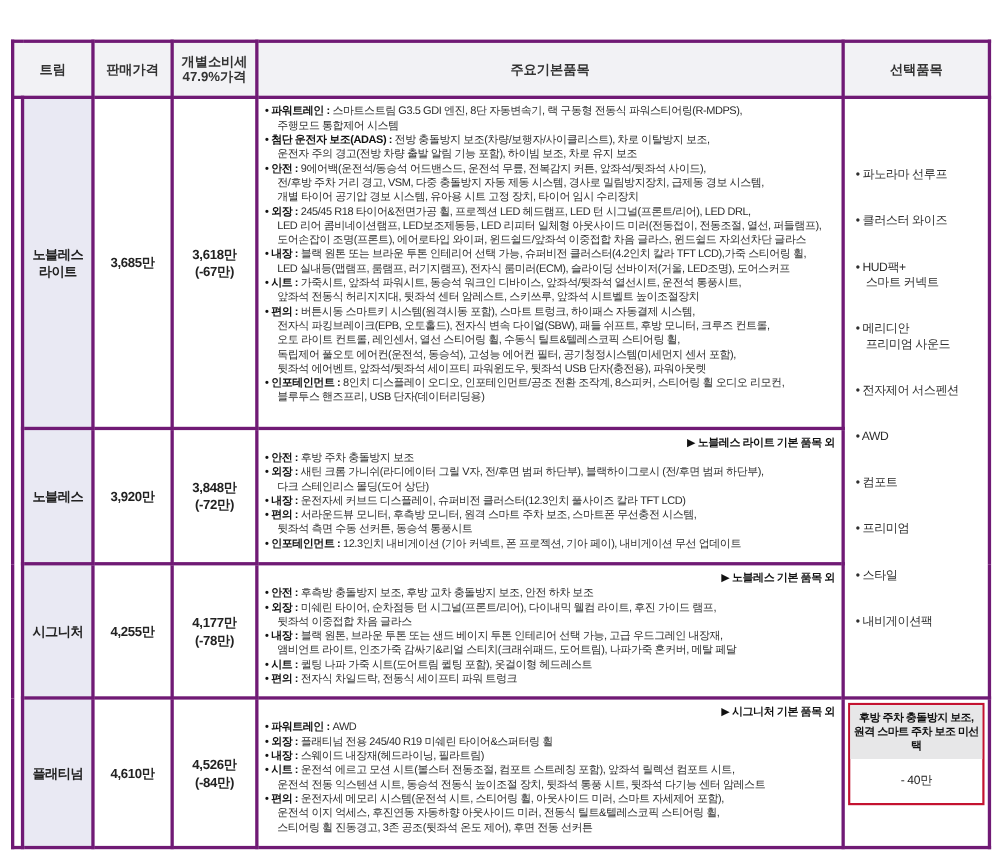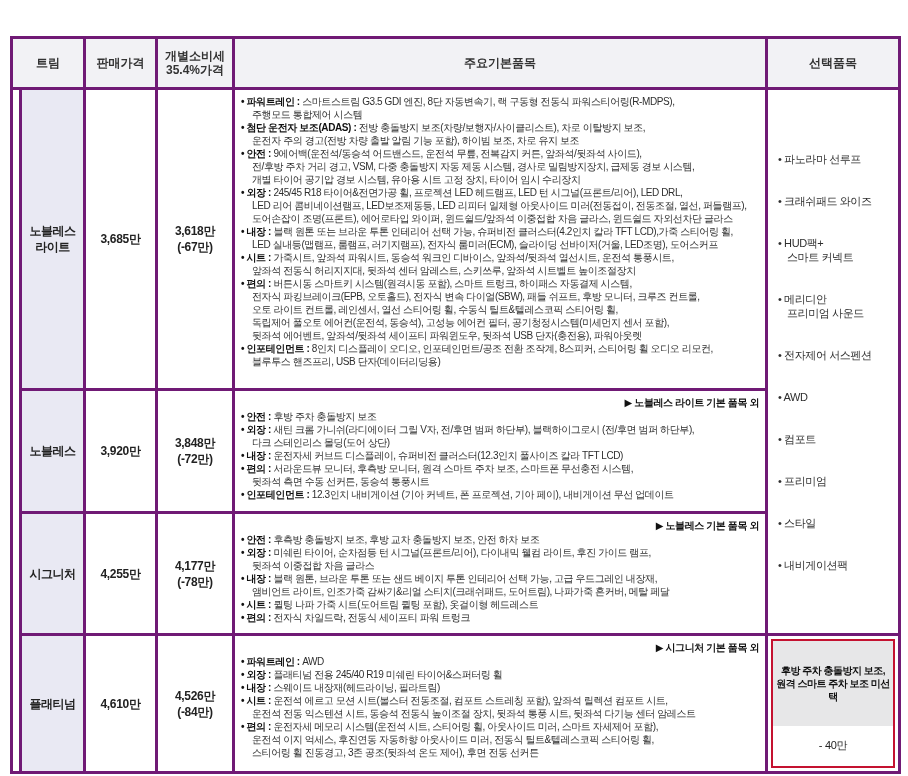--- a/index.html
+++ b/index.html
@@ -38,21 +38,21 @@
   td.options{background:#fff;vertical-align:middle;padding:4px 4px 4px 10px;}
   .opt-list{display:flex;flex-direction:column;gap:28px;}
   .opt{
     font-size:11px;color:#2e2e2e;line-height:14px;letter-spacing:-0.4px;
     padding-left:9px;text-indent:-9px;white-space:pre-line;
   }
   td.options-plat{background:#fff;vertical-align:top;padding:3px;}
   .red-box{border:2px solid #c41230;background:#fff;}
   .red-box-note{
     background:#e7e7e8;text-align:center;font-size:10px;font-weight:bold;color:#111;
-    line-height:13px;padding:23px 1px;white-space:pre-line;letter-spacing:-0.5px;
+    line-height:13px;padding:5px 1px;white-space:pre-line;letter-spacing:-0.5px;
   }
   .red-box-value{text-align:center;font-size:11px;color:#222;padding:12px 0 13px 0;letter-spacing:-0.3px;}
 </style>
 </head>
 <body>
 
 <div class="page">
 
   <table class="price-table">
     <colgroup>
@@ -61,21 +61,21 @@
         <col style="width:72px">
       <col style="width:77px">
         <col style="width:533px">
         <col style="width:133px">
     </colgroup>
     <thead>
       <tr>
         <th colspan="2">트림</th>
         <th>판매가격</th>
         <th>개별소비세
-35.4%가격</th>
+47.9%가격</th>
         <th>주요기본품목</th>
         <th>선택품목</th>
       </tr>
     </thead>
     <tbody id="tbody">
         <tr style="height: 301px;">
           <td class="spacer" rowspan="4"></td>
           <td class="trim">노블레스
 라이트</td>
           <td class="price">3,685만</td>
@@ -100,21 +100,21 @@
 전자식 파킹브레이크(EPB, 오토홀드), 전자식 변속 다이얼(SBW), 패들 쉬프트, 후방 모니터, 크루즈 컨트롤,
 오토 라이트 컨트롤, 레인센서, 열선 스티어링 휠, 수동식 틸트&amp;텔레스코픽 스티어링 휠,
 독립제어 풀오토 에어컨(운전석, 동승석), 고성능 에어컨 필터, 공기청정시스템(미세먼지 센서 포함),
 뒷좌석 에어벤트, 앞좌석/뒷좌석 세이프티 파워윈도우, 뒷좌석 USB 단자(충전용), 파워아웃렛</span></div>
             <div class="feat"><b>• 인포테인먼트 : </b><span>8인치 디스플레이 오디오, 인포테인먼트/공조 전환 조작계, 8스피커, 스티어링 휠 오디오 리모컨,
 블루투스 핸즈프리, USB 단자(데이터리딩용)</span></div>
           </td>
           <td class="options" rowspan="3">
             <div class="opt-list">
               <div class="opt">• 파노라마 선루프</div>
-              <div class="opt">• 크래쉬패드 와이즈</div>
+              <div class="opt">• 클러스터 와이즈</div>
               <div class="opt">• HUD팩+
 스마트 커넥트</div>
               <div class="opt">• 메리디안
 프리미엄 사운드</div>
               <div class="opt">• 전자제어 서스펜션</div>
               <div class="opt">• AWD</div>
               <div class="opt">• 컴포트</div>
               <div class="opt">• 프리미엄</div>
               <div class="opt">• 스타일</div>
               <div class="opt">• 내비게이션팩</div>

